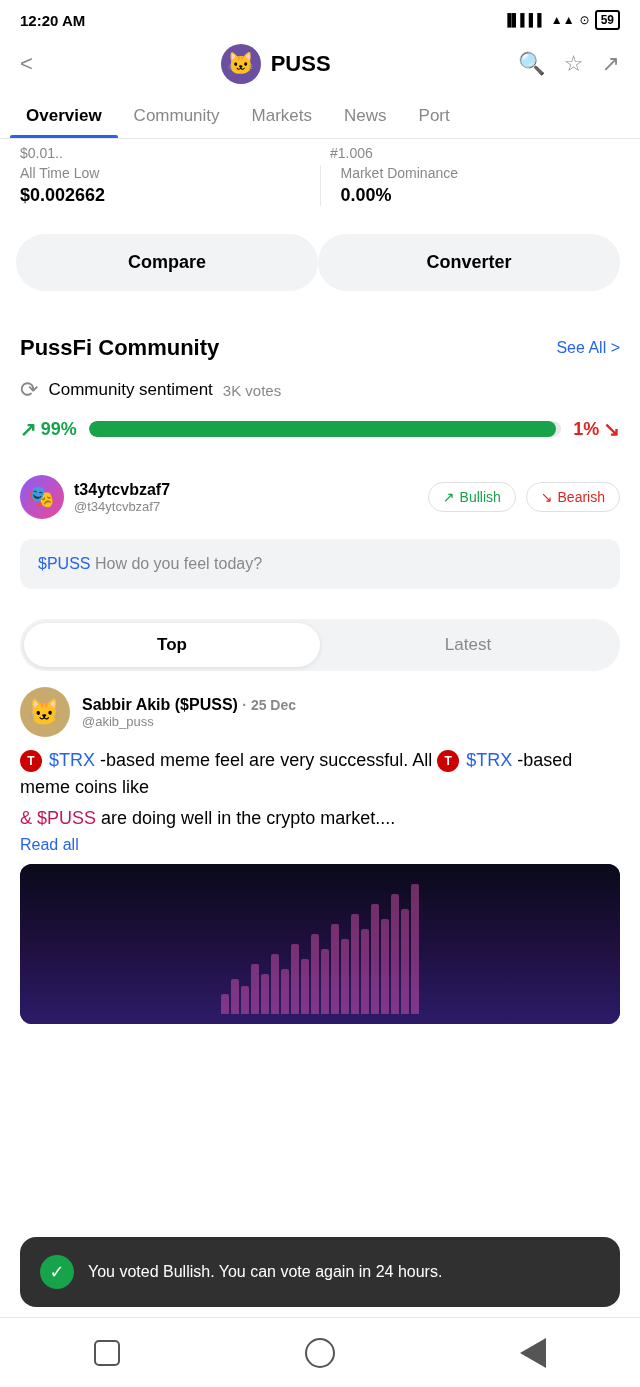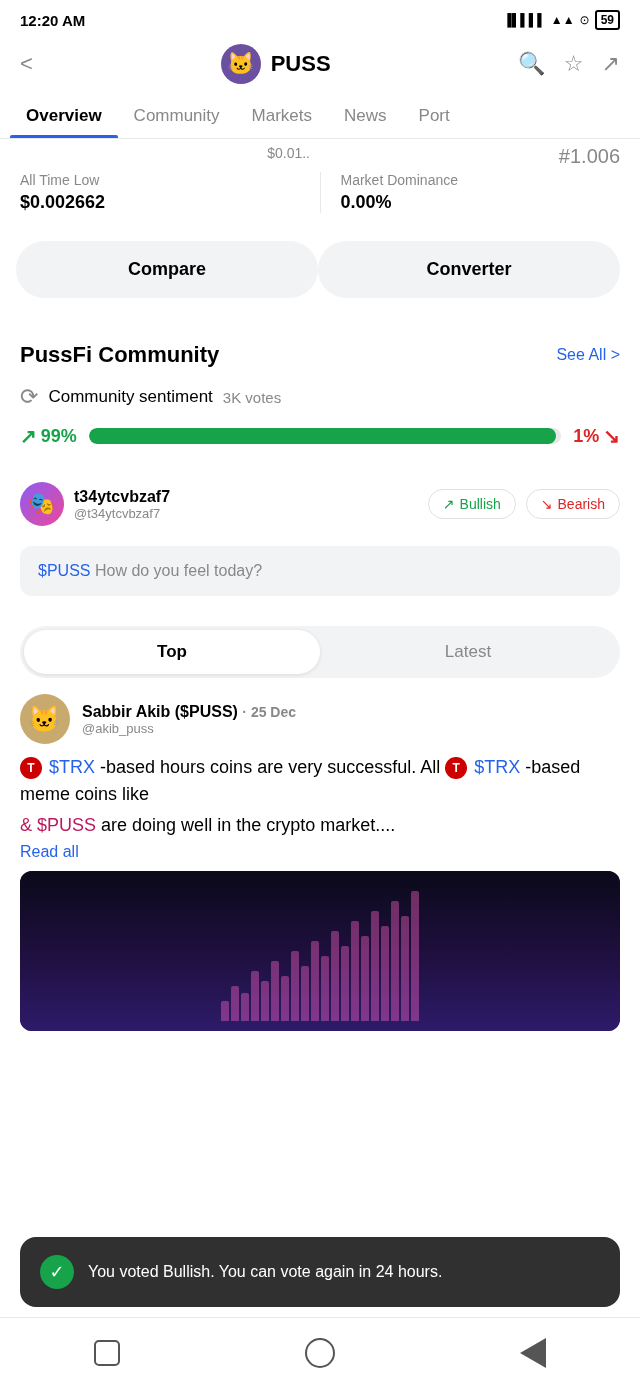--- a/index.html
+++ b/index.html
@@ -496,21 +496,20 @@
     }
 
     
     .partial-top {
       padding: 0 20px 4px 20px;
       display: flex;
       gap: 20px;
     }
     .partial-col {
       flex: 1;
-      text-align: right;
     }
     .partial-text {
       font-size: 13px;
       color: #888;
     }
   </style>
 </head>
 <body>
 
 <div class="status-bar">
@@ -552,21 +551,21 @@
   <div class="nav-tab">
     <span>Port</span>
   </div>
 </div>
 
 <div class="partial-top">
   <div class="partial-col">
     <div class="partial-text" style="color:#888; font-size:14px; padding-top:6px;">$0.01..</div>
   </div>
   <div class="partial-col">
-    <div class="partial-text" style="color:#888; font-size:20px; padding-top:6px;">#1.006</div>
+    <div class="partial-text" style="color:#888; font-size:14px; padding-top:6px;">#1.006</div>
   </div>
 </div>
 
 <div class="stats-row">
   <div class="stat-col">
     <div class="stat-label">All Time Low</div>
     <div class="stat-value">$0.002662</div>
   </div>
   <div class="stat-divider"></div>
   <div class="stat-col">
@@ -644,21 +643,21 @@
       <div class="post-author">
         <span>Sabbir Akib ($PUSS)</span>
         <span class="post-date">· 25 Dec</span>
       </div>
       <div class="post-handle">@akib_puss</div>
     </div>
   </div>
   <div class="post-body">
     <span class="trx-icon">T</span>
     <span class="highlight">$TRX</span>
-    <span>-based hours coins are very successful. All </span>
+    <span>-based meme feel are very successful. All </span>
     <span class="trx-icon">T</span>
     <span class="highlight">$TRX</span>
     <span>-based meme coins like</span>
   </div>
   <div class="post-body" style="margin-top:4px;">
     <span class="puss-highlight">&amp; $PUSS</span>
     <span> are doing well in the crypto market....</span>
   </div>
   <div style="color:#2563eb; font-size:16px; margin-top:4px;">Read all</div>
 

